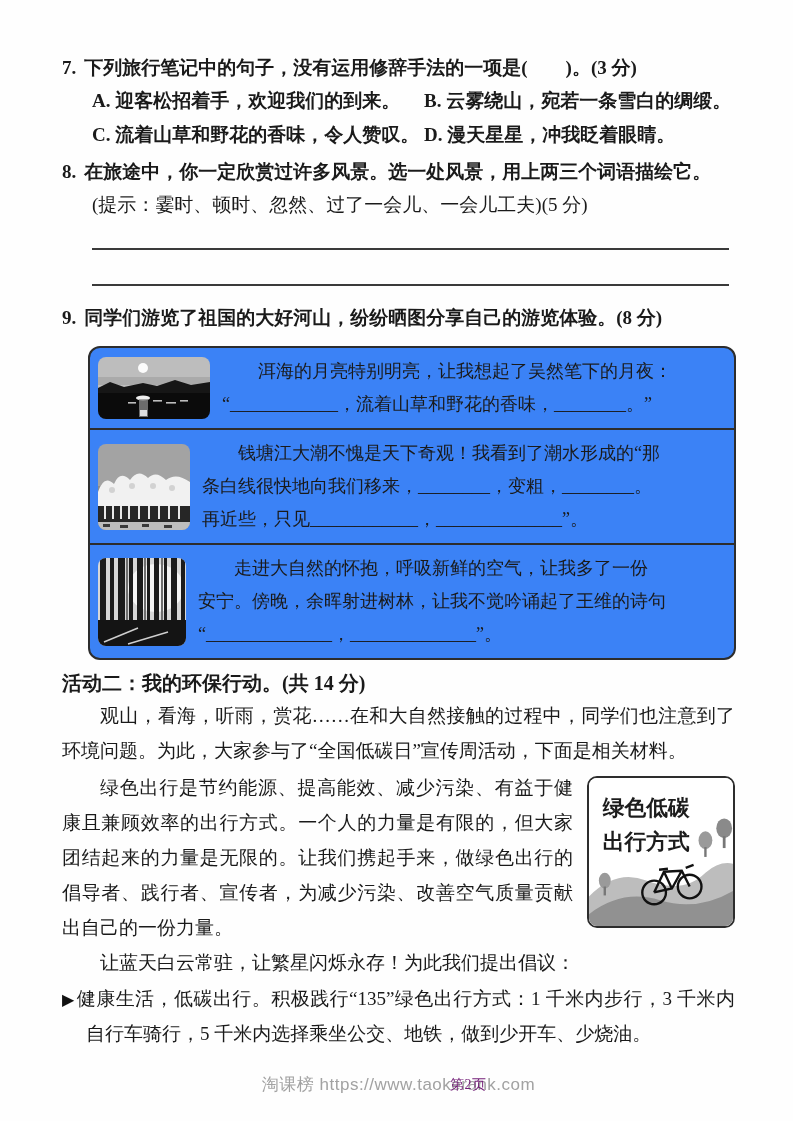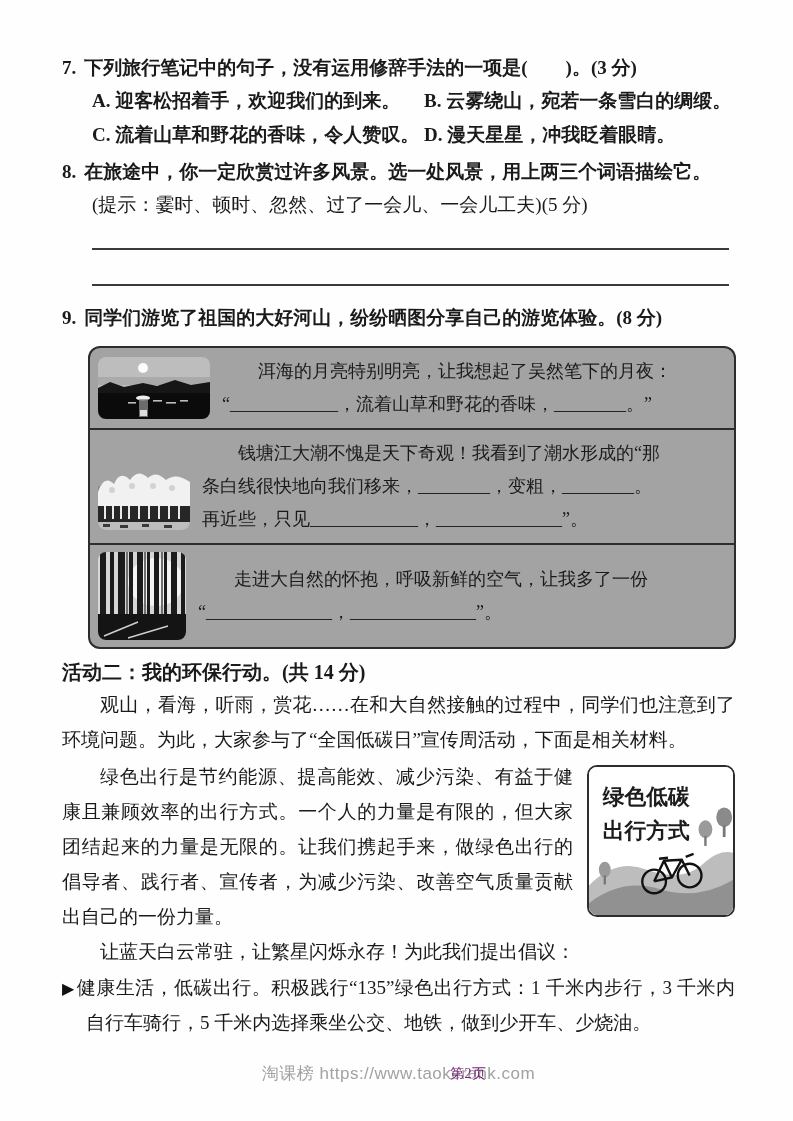--- a/index.html
+++ b/index.html
@@ -12,21 +12,21 @@
   .qline{display:flex;font-weight:bold;font-size:19px;line-height:32px;}
   .qline .qnum{flex:0 0 auto;margin-right:8px;}
   .opts{padding-left:30px;font-size:19px;line-height:34px;font-weight:700;}
   .hint{padding-left:30px;font-size:19px;line-height:34px;font-weight:400;}
   .answer-area{margin:26px 6px 0 30px;}
   .answer-line{height:0;border-bottom:2px solid #3a3a3a;}
   .answer-line + .answer-line{margin-top:34px;}
   
   .phototable{
     margin:12px 0 0 26px;width:648px;border:2px solid #2d2d2d;border-radius:12px;
-    background:#a3a3a3;box-sizing:border-box;overflow:hidden;
+    background:#3b82f6;box-sizing:border-box;overflow:hidden;
   }
   .trow{display:flex;align-items:center;padding:7px 12px 7px 8px;}
   .trow + .trow{border-top:2px solid #2d2d2d;}
   .timg{flex:0 0 auto;margin-right:12px;border-radius:8px;overflow:hidden;line-height:0;}
   .ttext{flex:1;font-size:18px;line-height:33px;font-weight:500;}
   .ttext .ind{text-indent:2em;}
   .ttext div{white-space:nowrap;}
   
   .act-head{margin-top:8px;font-size:20px;font-weight:bold;line-height:30px;}
   .para{font-size:19px;line-height:35px;text-align:justify;}
@@ -178,20 +178,21 @@
             </g>
             <rect y="62" width="88" height="26" fill="#141414"></rect>
             <g stroke="#cfcfcf" stroke-width="1.5">
               <line x1="6" y1="84" x2="40" y2="70"></line>
                 <line x1="30" y1="86" x2="70" y2="74"></line>
             </g>
           </svg>
         </div>
         <div class="ttext">
           <div class="ind">走进大自然的怀抱，呼吸新鲜的空气，让我多了一份</div>
+          <div>安宁。傍晚，余晖射进树林，让我不觉吟诵起了王维的诗句</div>
           <div>“______________，______________”。</div>
         </div>
       </div>
 
     </div>
   </div>
 
   <div class="act-head">活动二：我的环保行动。(共 14 分)</div>
 
   <div class="para ind2">观山，看海，听雨，赏花……在和大自然接触的过程中，同学们也注意到了环境问题。为此，大家参与了“全国低碳日”宣传周活动，下面是相关材料。</div>

